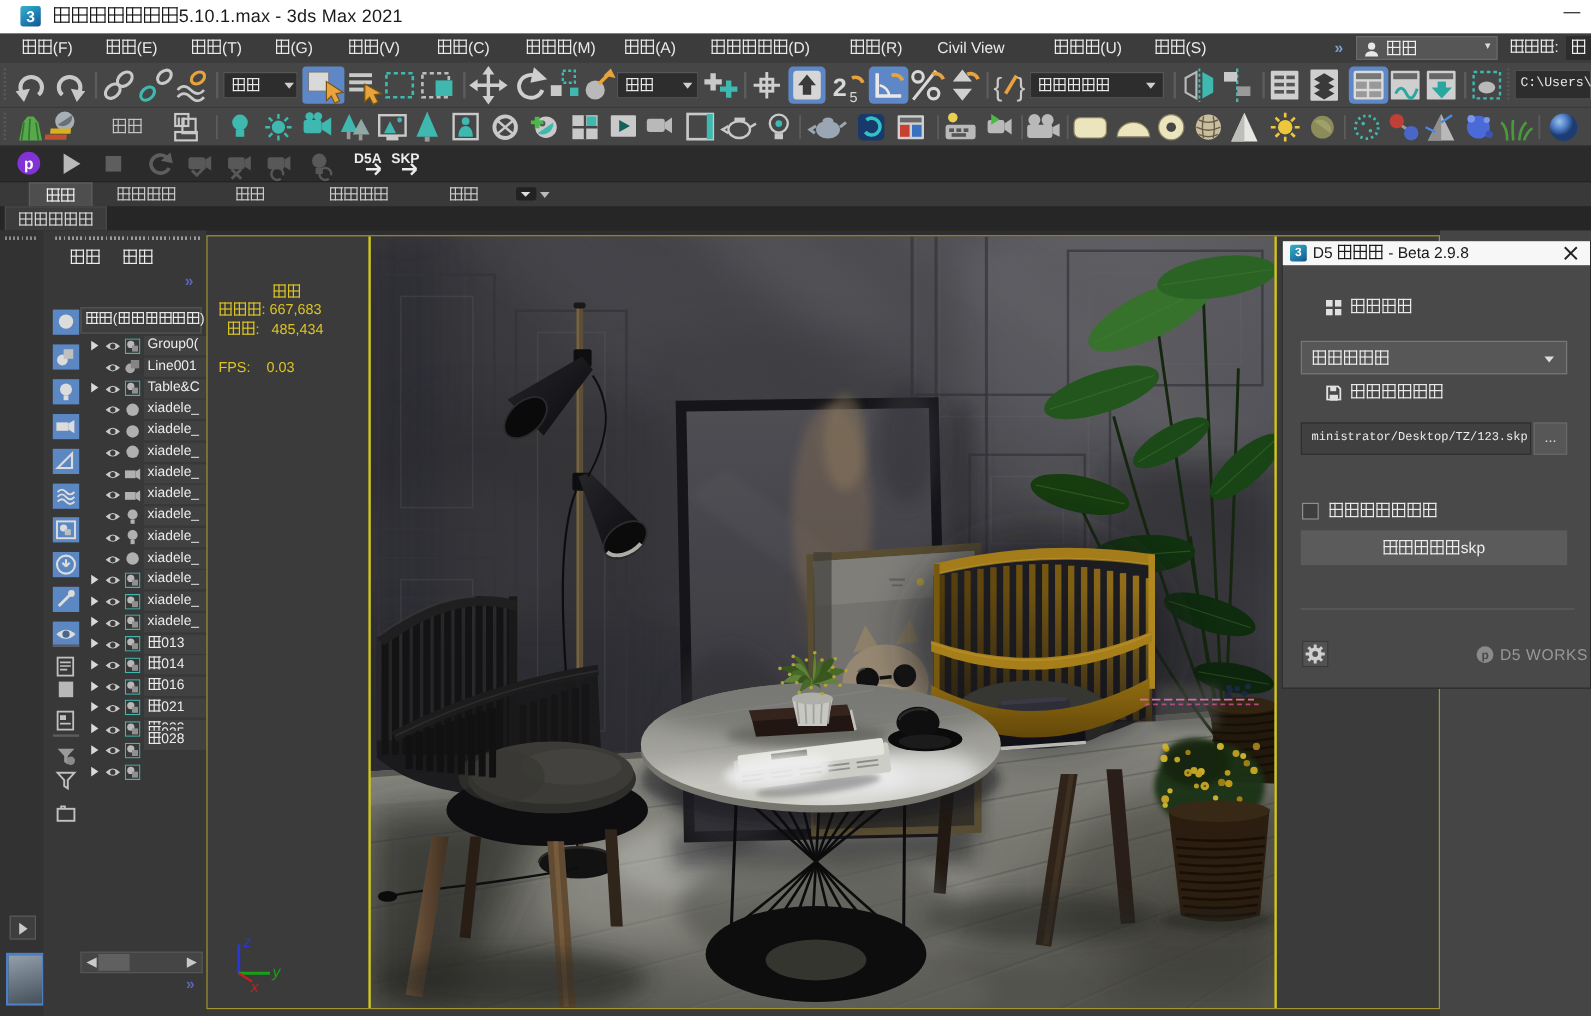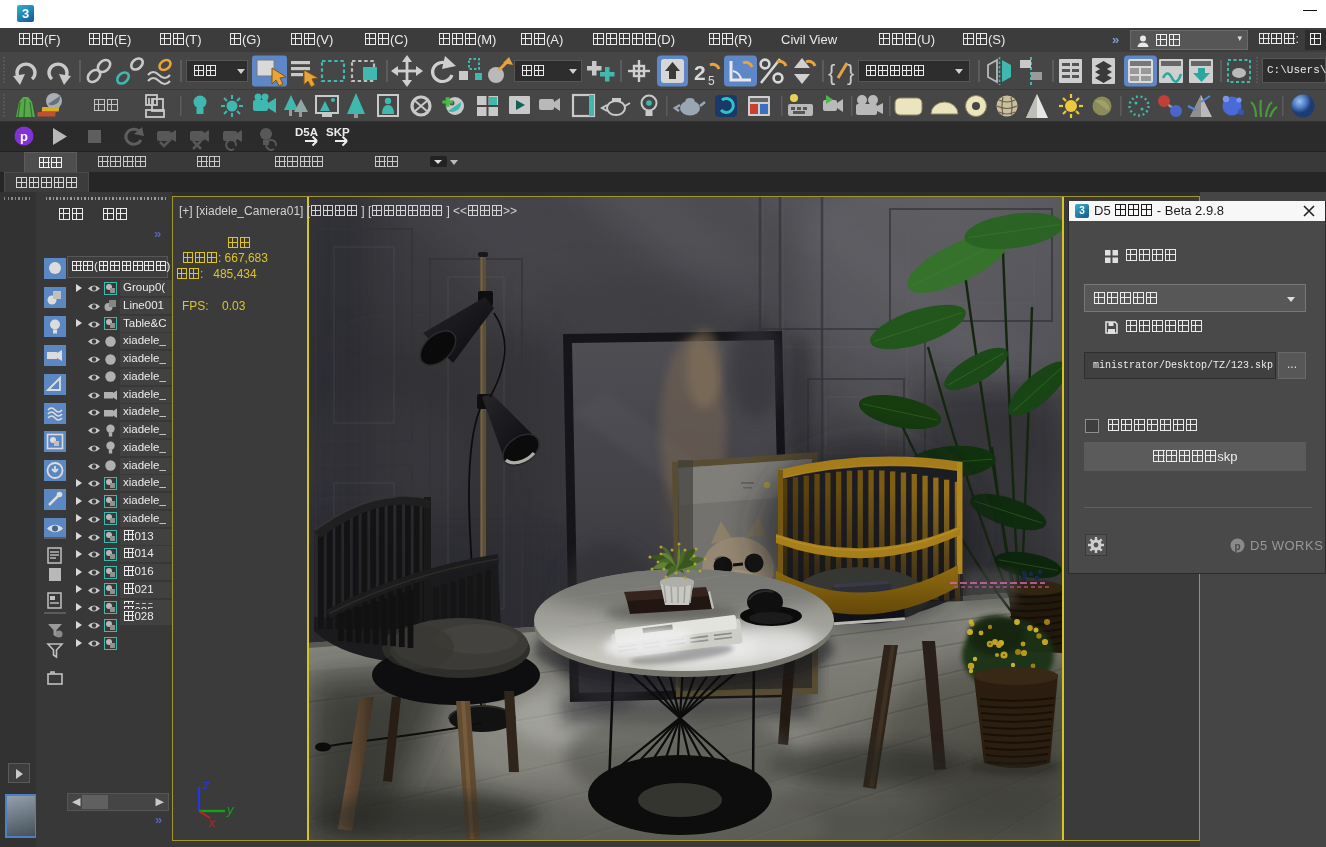--- a/index.html
+++ b/index.html
@@ -51,20 +51,21 @@
 #dlg{left:1068px;top:201px;width:258px;height:373px;background:#494949;border:1px solid #2b2b2b;border-top:none}
 #dlgtitle{position:absolute;left:0;top:0;width:256px;height:20px;background:#f7f7f7;color:#1a1a1a;font-size:13px}
 #dlogo{position:absolute;left:6px;top:3px;width:14px;height:14px;background:linear-gradient(145deg,#36b3c9,#15558e);border-radius:2px;color:#fff;font-weight:bold;font-size:10px;text-align:center;line-height:14px}
 .dtxt{position:absolute;color:#e9e9e9;font-size:13px;white-space:nowrap}
 #rightbg{left:1200px;top:192px;width:126px;height:655px;background:#454545}
 </style></head><body>
 <div id="app">
 
 <div class="abs" id="titlebar">
  <div id="tlogo">3</div>
+ <div class="txt"><i class="cj"></i><i class="cj"></i><i class="cj"></i><i class="cj"></i><i class="cj"></i><i class="cj"></i><i class="cj"></i>5.10.1.max - 3ds Max 2021</div>
  <div id="tmin">—</div>
 </div>
 
 <div class="abs" id="menubar">
  <span class="mi" style="left:18px"><i class="cj"></i><i class="cj"></i>(F)</span>
  <span class="mi" style="left:88px"><i class="cj"></i><i class="cj"></i>(E)</span>
  <span class="mi" style="left:159px"><i class="cj"></i><i class="cj"></i>(T)</span>
  <span class="mi" style="left:229px"><i class="cj"></i>(G)</span>
  <span class="mi" style="left:290px"><i class="cj"></i><i class="cj"></i>(V)</span>
  <span class="mi" style="left:364px"><i class="cj"></i><i class="cj"></i>(C)</span>
@@ -1236,24 +1237,23 @@
 <path d="M675 537 Q708 541 743 536" stroke="#170e04" stroke-width="2.2" fill="none" opacity="0.85"></path>
 <path d="M676 544 Q708 548 742 543" stroke="#170e04" stroke-width="2.2" fill="none" opacity="0.85"></path>
 <path d="M677 551 Q708 555 741 550" stroke="#170e04" stroke-width="2.2" fill="none" opacity="0.85"></path>
 <path d="M678 558 Q708 562 740 557" stroke="#170e04" stroke-width="2.2" fill="none" opacity="0.85"></path>
 <path d="M679 565 Q708 569 739 564" stroke="#170e04" stroke-width="2.2" fill="none" opacity="0.85"></path>
 <ellipse cx="706" cy="570" rx="48" ry="9" fill="#24241e" opacity="0.5" filter="url(#b4)"></ellipse>
 <rect x="0" y="0" width="754" height="643" fill="#121216" opacity="0.07"></rect>
 </svg>
 <div id="sfL"></div>
       <div id="sfR"></div>
-<div id="vplabel">[+] [xiadele_Camera01] [<i class="cj"></i><i class="cj"></i><i class="cj"></i><i class="cj"></i> ] [<i class="cj"></i><i class="cj"></i><i class="cj"></i><i class="cj"></i><i class="cj"></i><i class="cj"></i> ]  &lt;&lt;<i class="cj"></i><i class="cj"></i><i class="cj"></i>&gt;&gt;</div>
 <div class="stat" style="left:54px;top:39px"><i class="cj"></i><i class="cj"></i></div>
 <div class="stat" style="left:9px;top:54px"><i class="cj"></i><i class="cj"></i><i class="cj"></i>: 667,683</div>
-<div class="stat" style="left:3px;top:70px"><i class="cj"></i><i class="cj"></i>:&nbsp;&nbsp;&nbsp;485,434</div>
+<div class="stat" style="left:16px;top:70px"><i class="cj"></i><i class="cj"></i>:&nbsp;&nbsp;&nbsp;485,434</div>
 <div class="stat" style="left:9px;top:102px">FPS:&nbsp;&nbsp;&nbsp;&nbsp;0.03</div>
 <svg width="60" height="52" style="position:absolute;left:12px;top:580px">
 <line x1="14" y1="10" x2="14" y2="34" stroke="#2838d8" stroke-width="2.4"></line>
 <line x1="14" y1="34" x2="40" y2="34" stroke="#18a018" stroke-width="2.4"></line>
 <line x1="14" y1="34" x2="25" y2="41" stroke="#c42020" stroke-width="2"></line>
 <text x="18" y="12" font-size="13" font-style="italic" fill="#2838d8" font-family="Liberation Sans">z</text>
 <text x="42" y="37" font-size="13" font-style="italic" fill="#18a018" font-family="Liberation Sans">y</text>
 <text x="24" y="50" font-size="13" font-style="italic" fill="#c42020" font-family="Liberation Sans">x</text>
 </svg>
 </div>

